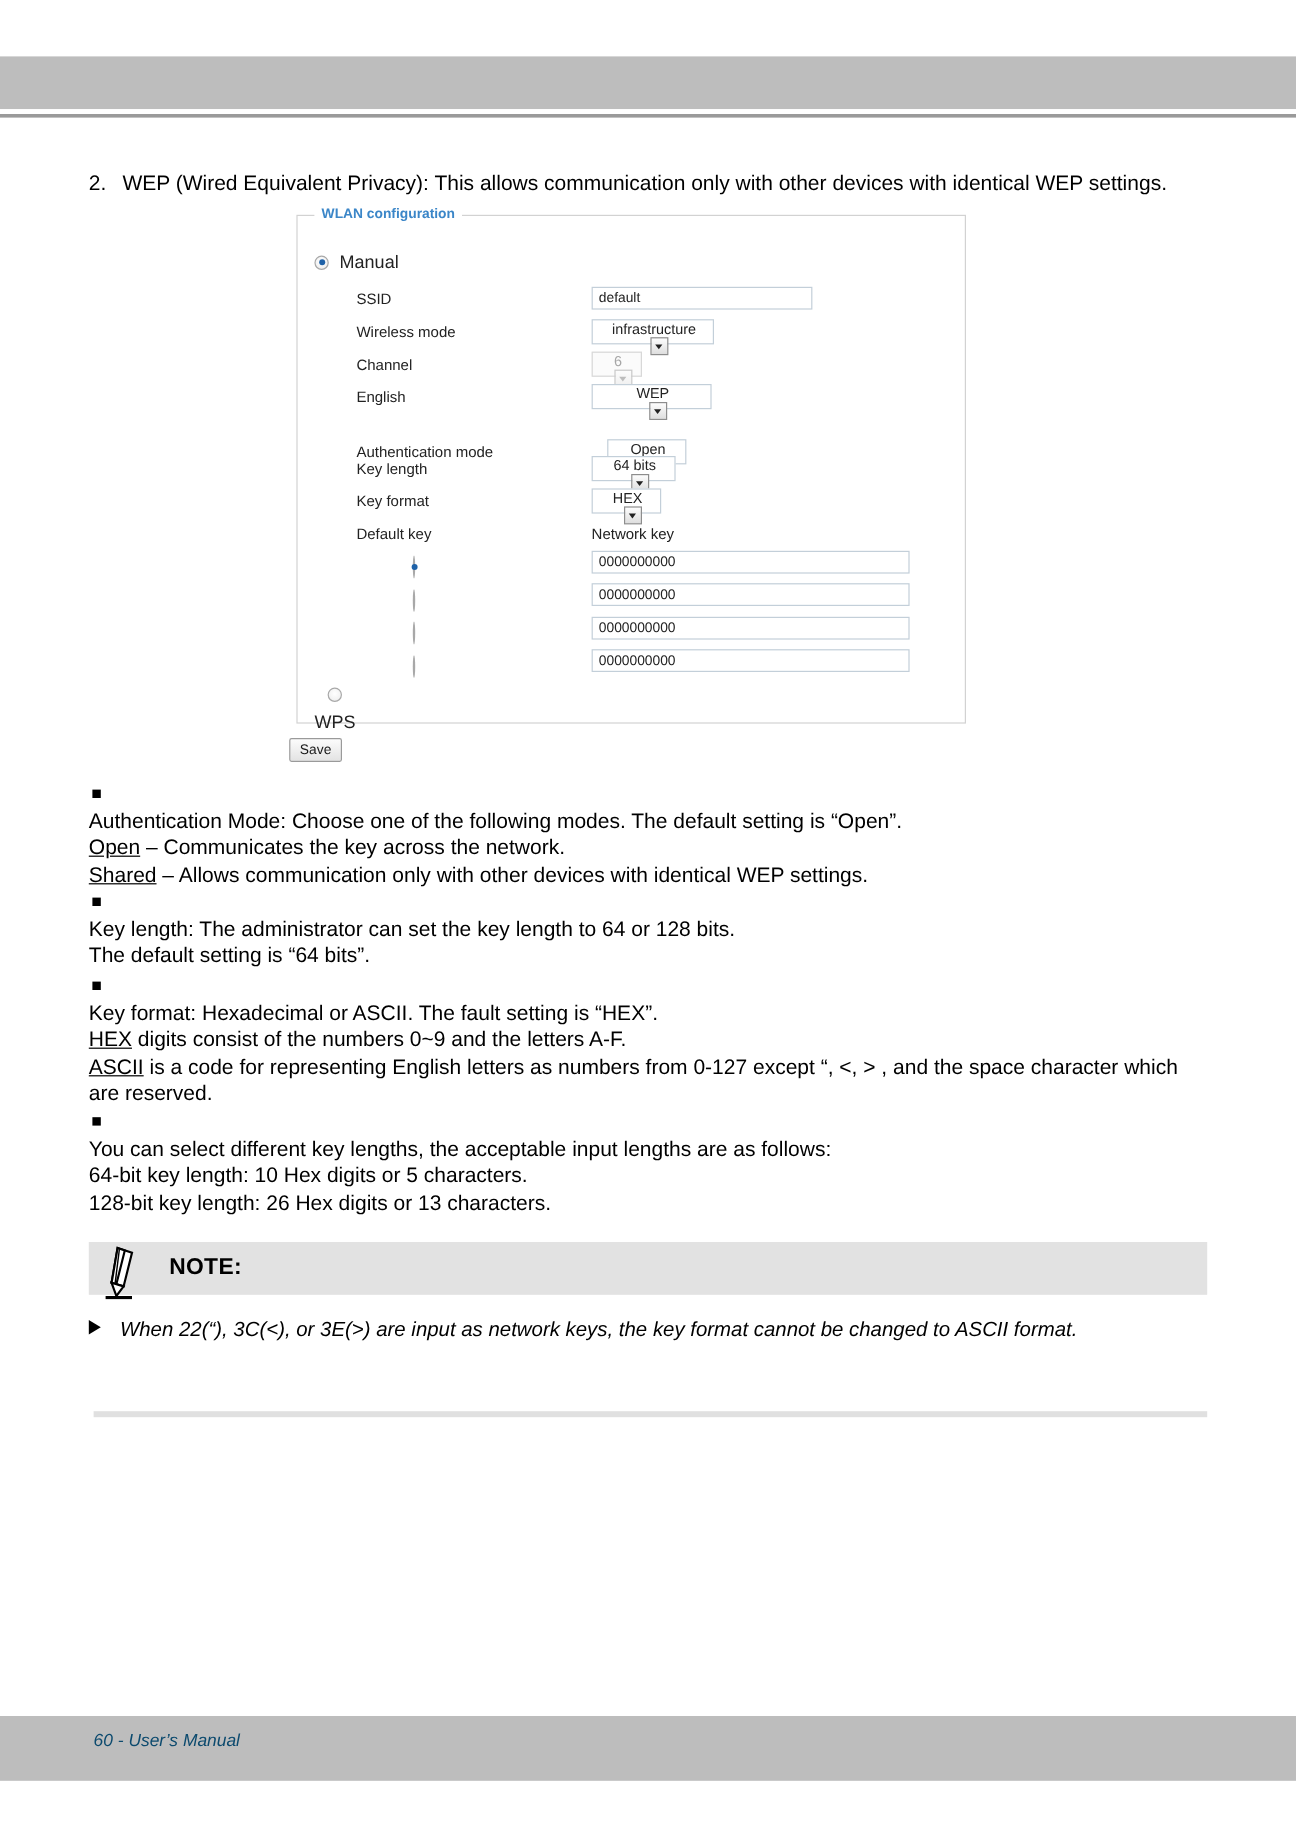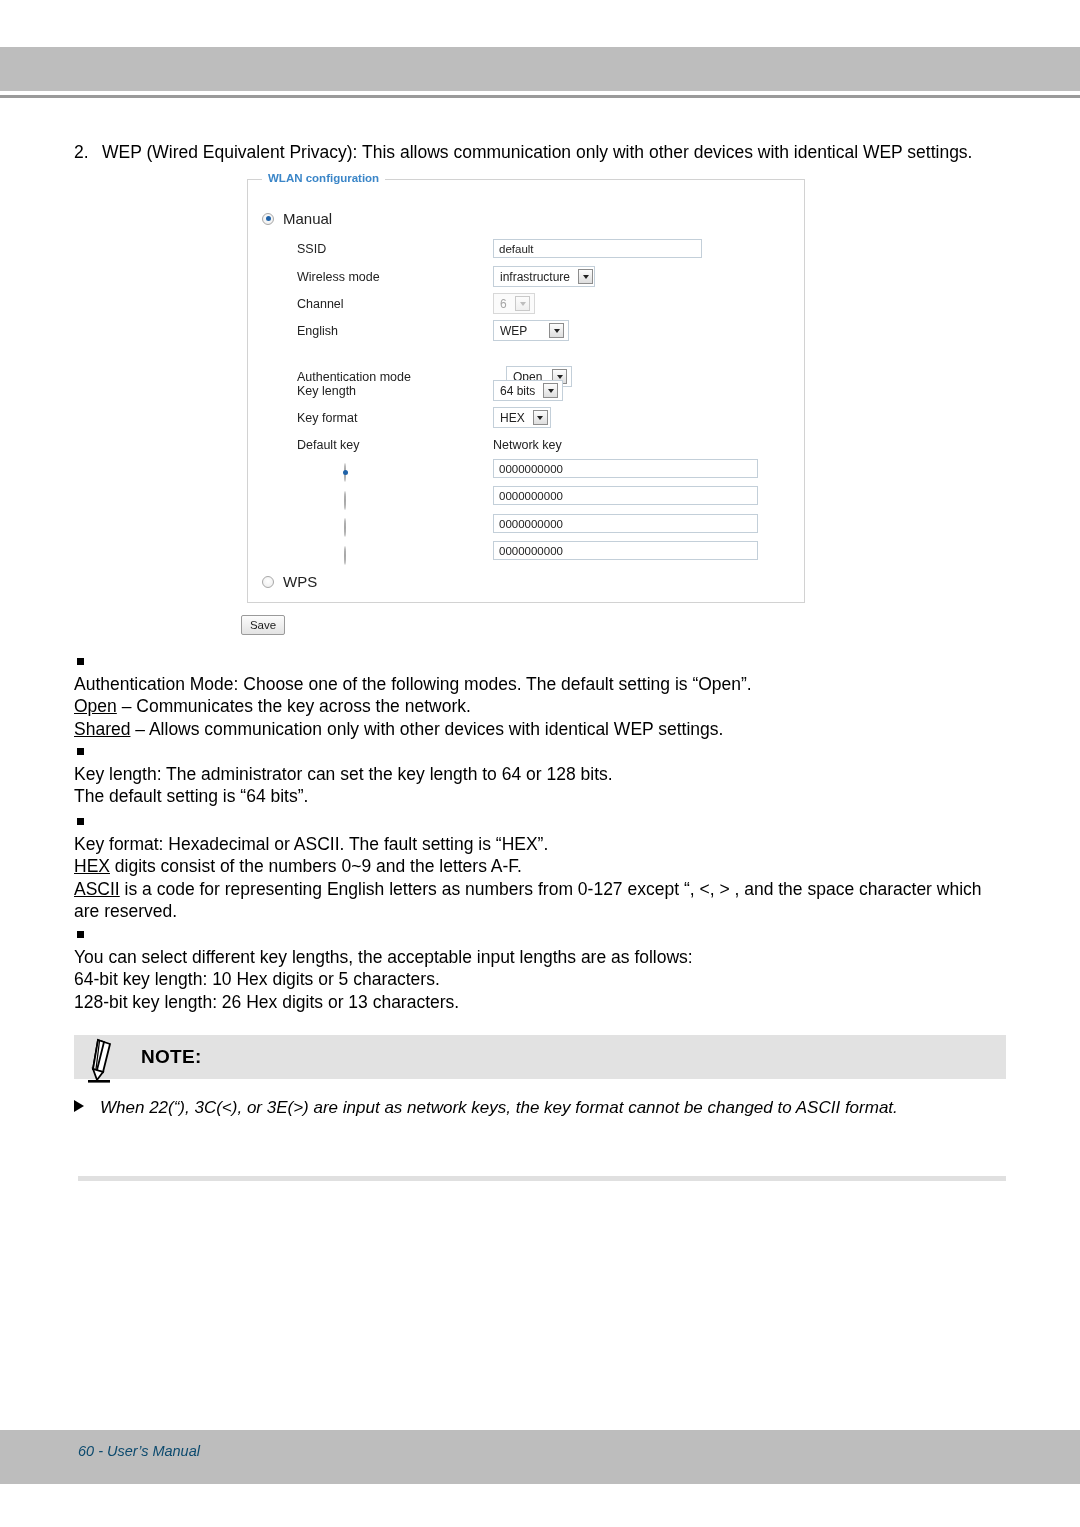--- a/index.html
+++ b/index.html
@@ -156,34 +156,35 @@
     height: 19px;
     border: 1px solid #c3cfd9;
     background: #ffffff;
     font-size: 11.5px;
     color: #222;
     display: flex;
     align-items: center;
     padding: 0 5px;
     box-sizing: border-box;
   }
-  .text-input.ssid { width: 209px; }
+  .text-input.ssid { width: 184px; }
   .text-input.netkey { width: 265px; }
 
   .select {
     height: 21px;
     border: 1px solid #c3cfd9;
     background: #ffffff;
     display: flex;
     align-items: center;
     justify-content: space-between;
     padding: 0 4px 0 6px;
     box-sizing: border-box;
     font-size: 12px;
     color: #222;
+    flex-direction: column;
   }
   .select .sel-val { white-space: nowrap; }
   .select .arrow-btn {
     width: 15px;
     height: 15px;
     margin-left: 8px;
     border: 1px solid #8d8d8d;
     background: linear-gradient(#fdfdfd, #dedede);
     display: flex;
     align-items: center;
@@ -204,21 +205,21 @@
     color: #a6a6a6;
   }
   .select.disabled .arrow-btn {
     border-color: #c9c9c9;
     background: linear-gradient(#fcfcfc, #efefef);
   }
   .select.disabled .arrow-btn .tri { border-top-color: #bdbdbd; }
 
   .sel-wireless { width: 102px; }
   .sel-channel  { width: 42px; }
-  .sel-security { width: 76px; }
+  .sel-security { width: 100px; }
   .sel-auth     { width: 66px; }
   .sel-keylen   { width: 70px; }
   .sel-keyfmt   { width: 58px; }
 
   .col-head {
     position: absolute;
     font-size: 12.5px;
     color: #222;
   }
 
@@ -446,21 +447,21 @@
   <div class="key-radio" style="top:519px;">
     <span class="radio"></span>
   </div>
   <div class="text-input netkey" style="position:absolute; left:493px; top:514px;">0000000000</div>
 
   <div class="key-radio" style="top:547px;">
     <span class="radio"></span>
   </div>
   <div class="text-input netkey" style="position:absolute; left:493px; top:541px;">0000000000</div>
 
-  <div class="radio-row" style="left:262px; top:573px;">
+  <div class="radio-row" style="left:262px; top:573px;flex-direction:column;">
     <span class="radio"></span>
     <span class="radio-label">WPS</span>
   </div>
 
   <div class="save-btn">Save</div>
 
   <div class="bullet-block" style="top:650px;">
     <span class="sq"></span>
     <span class="lines">
       <span class="ln"><span>Authentication Mode: Choose one of the following modes. The default setting is “Open”.</span></span>

